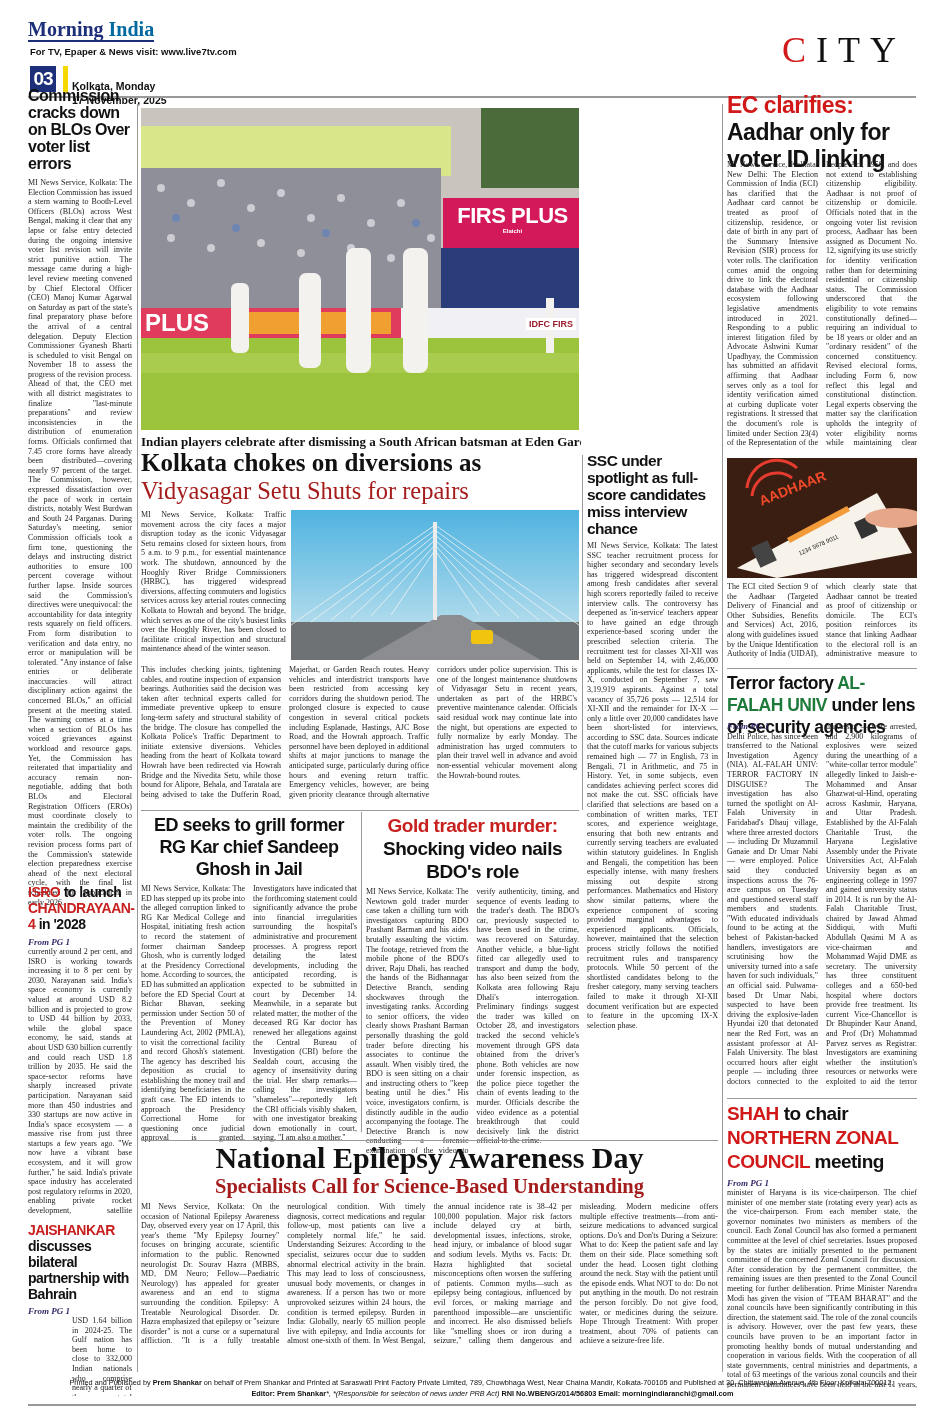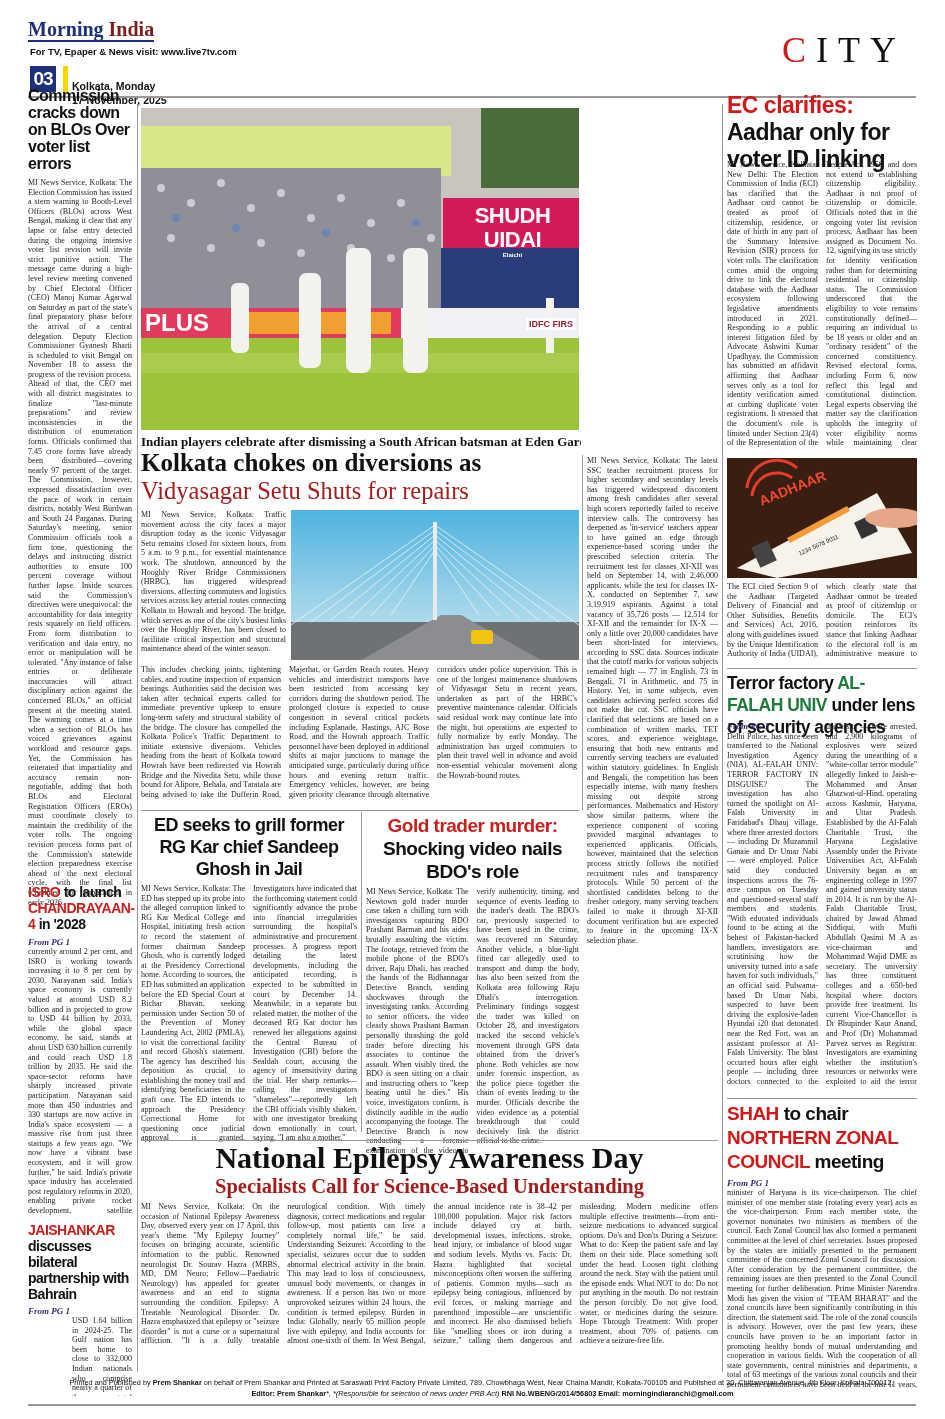--- a/index.html
+++ b/index.html
@@ -17,21 +17,21 @@
 .cols2{column-count:2;column-gap:8px}
 .cols3{column-count:3;column-gap:8px}
 .cols4{column-count:4;column-gap:8px}
 </style>
 </head>
 <body>
 
 <div class="abs" style="left:28px;top:18px;width:170px;">
   <div style="font-family:'Liberation Serif',serif;font-weight:bold;font-size:20px;border-bottom:2px solid #1e2f7a;display:inline-block;line-height:22px;">
     <span style="color:#1e2f7a">Morning</span>
-    <span style="color:#7f1d1d">India</span>
+    <span style="color:#0369a1">India</span>
   </div>
 </div>
 <div class="abs" style="left:30px;top:46px;font-family:'Liberation Sans',sans-serif;font-weight:bold;font-size:9.5px;">For TV, Epaper &amp; News visit: www.live7tv.com</div>
 <div class="abs" style="left:30px;top:66px;width:26px;height:26px;background:#1e2f7a;color:#fff;font-family:'Liberation Sans',sans-serif;font-weight:bold;font-size:19px;line-height:26px;text-align:center;letter-spacing:-1px;">03</div>
 <div class="abs" style="left:63px;top:66px;width:5px;height:27px;background:#f5d800;"></div>
 <div class="abs" style="left:72px;top:79px;font-family:'Liberation Sans',sans-serif;font-weight:bold;font-size:10.5px;line-height:14px;">
   <div>Kolkata, Monday</div>
   <div>17 November, 2025</div>
 </div>
 <div class="abs" style="left:782px;top:30px;font-family:Liberation Serif, serif;font-size:36px;letter-spacing:10px;line-height:40px;">
@@ -111,21 +111,21 @@
     <rect x="0" y="245" width="438" height="20" fill="#b3d25a" opacity="0.6"></rect>
     <g fill="#f4f2ee">
       <rect x="90" y="175" width="18" height="70" rx="6"></rect>
       <rect x="158" y="165" width="22" height="95" rx="7"></rect>
       <rect x="205" y="140" width="25" height="125" rx="8"></rect>
       <rect x="262" y="140" width="25" height="125" rx="8"></rect>
       <rect x="405" y="190" width="8" height="55"></rect>
     </g>
   </svg>
   <div class="abs" style="left:305px;top:96px;width:133px;text-align:center;color:#fff;font-family:'Liberation Sans',sans-serif;font-weight:bold;">
-    <div style="font-size:22px;line-height:24px;letter-spacing:-0.5px;">SHUDH UIDAI</div>
+    <div style="font-size:22px;line-height:24px;letter-spacing:-0.5px;">FIRS PLUS</div>
     <div style="font-size:6px;">Elaichi</div>
   </div>
   <div class="abs" style="left:4px;top:200px;color:#fff;font-family:'Liberation Sans',sans-serif;font-weight:bold;font-size:24px;line-height:30px;">PLUS</div>
   <div class="abs" style="left:385px;top:210px;color:#9b1c2c;font-family:'Liberation Sans',sans-serif;font-weight:bold;font-size:9px;background:#fff;padding:1px 3px;">IDFC FIRS</div>
 </div>
 <div class="abs" style="left:141px;top:434px;width:440px;font-size:13px;font-weight:bold;white-space:nowrap;overflow:hidden;text-align:center;">Indian players celebrate after dismissing a South African batsman at Eden Gardens in Kolkata on Sunday.</div>
 
 <div class="abs" style="left:141px;top:449px;width:438px;">
   <div style="font-family:'Liberation Serif',serif;font-weight:bold;font-size:25px;line-height:28px;white-space:nowrap;">Kolkata chokes on diversions as</div>
   <div class="darkred" style="font-family:'Liberation Serif',serif;font-size:24.5px;line-height:28px;white-space:nowrap;">Vidyasagar Setu Shuts for repairs</div>
@@ -159,20 +159,21 @@
       <line x1="144" y1="30" x2="228" y2="108"></line>
         <line x1="144" y1="35" x2="208" y2="106"></line>
         <line x1="144" y1="40" x2="188" y2="105"></line>
     </g>
     <rect x="180" y="120" width="22" height="14" rx="3" fill="#f1c40f"></rect>
   </svg>
 </div>
 <div class="abs body-text cols3" style="left:141px;top:665px;width:436px;height:140px;column-count:3;">This includes checking joints, tightening cables, and routine inspection of expansion bearings. Authorities said the decision was taken after technical experts called for immediate preventive upkeep to ensure long-term safety and structural stability of the bridge. The closure has compelled the Kolkata Police's Traffic Department to initiate extensive diversions. Vehicles heading from the heart of Kolkata toward Howrah have been redirected via Howrah Bridge and the Nivedita Setu, while those bound for Alipore, Behala, and Taratala are being advised to take the Dufferin Road, Majerhat, or Garden Reach routes. Heavy vehicles and interdistrict transports have been restricted from accessing key corridors during the shutdown period. The prolonged closure is expected to cause congestion in several critical pockets including Esplanade, Hastings, AJC Bose Road, and the Howrah approach. Traffic personnel have been deployed in additional shifts at major junctions to manage the anticipated surge, particularly during office hours and evening return traffic. Emergency vehicles, however, are being given priority clearance through alternative corridors under police supervision. This is one of the longest maintenance shutdowns of Vidyasagar Setu in recent years, undertaken as part of the HRBC's preventive maintenance calendar. Officials said residual work may continue late into the night, but operations are expected to fully normalize by early Monday. The administration has urged commuters to plan their travel well in advance and avoid non-essential vehicular movement along the Howrah-bound routes.</div>
 
 <div class="abs" style="left:587px;top:452px;width:131px;">
+  <div class="cond" style="font-size:15.5px;line-height:17px;">SSC under spotlight as full-score candidates miss interview chance</div>
   <div class="body-text" style="margin-top:4px;height:680px;">
     <span class="byline">MI News Service, Kolkata:</span>
     <span>The latest SSC teacher recruitment process for higher secondary and secondary levels has triggered widespread discontent among fresh candidates after several high scorers reportedly failed to receive interview calls. The controversy has deepened as 'in-service' teachers appear to have gained an edge through experience-based scoring under the prescribed selection criteria. The recruitment test for classes XI-XII was held on September 14, with 2,46,000 applicants, while the test for classes IX-X, conducted on September 7, saw 3,19,919 aspirants. Against a total vacancy of 35,726 posts — 12,514 for XI-XII and the remainder for IX-X — only a little over 20,000 candidates have been short-listed for interviews, according to SSC data. Sources indicate that the cutoff marks for various subjects remained high — 77 in English, 73 in Bengali, 71 in Arithmetic, and 75 in History. Yet, in some subjects, even candidates achieving perfect scores did not make the cut. SSC officials have clarified that selections are based on a combination of written marks, TET scores, and experience weightage, ensuring that both new entrants and currently serving teachers are evaluated within statutory guidelines. In English and Bengali, the competition has been especially intense, with many freshers missing out despite strong performances. Mathematics and History show similar patterns, where the experience component of scoring provided marginal advantages to experienced applicants. Officials, however, maintained that the selection process strictly follows the notified recruitment rules and transparency protocols. While 50 percent of the shortlisted candidates belong to the fresher category, many serving teachers failed to make it through XI-XII document verification but are expected to feature in the upcoming IX-X selection phase.</span>
   </div>
 </div>
 
 <div class="abs" style="left:727px;top:92px;width:190px;">
   <div class="cond" style="font-size:23px;line-height:27px;">
     <span class="red" style="color:#d11919">EC clarifies:</span>
     <span>Aadhar only for voter ID linking</span>

